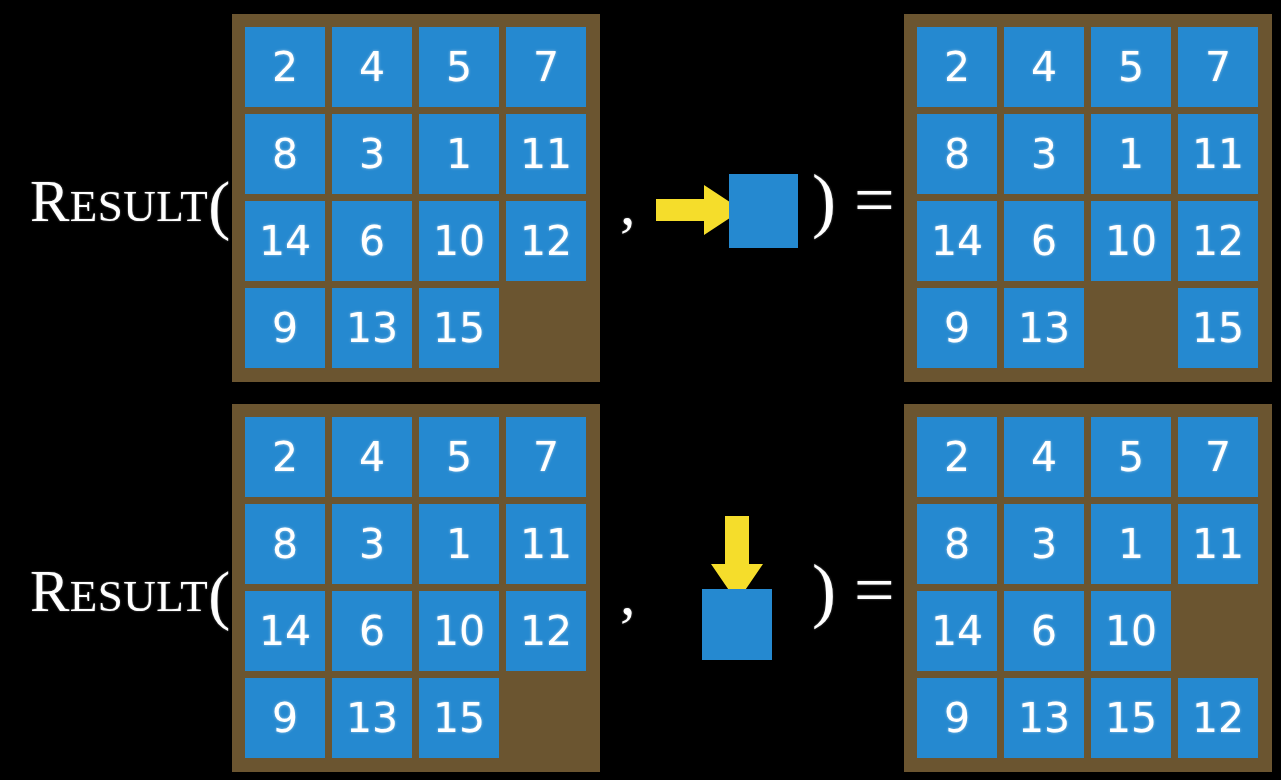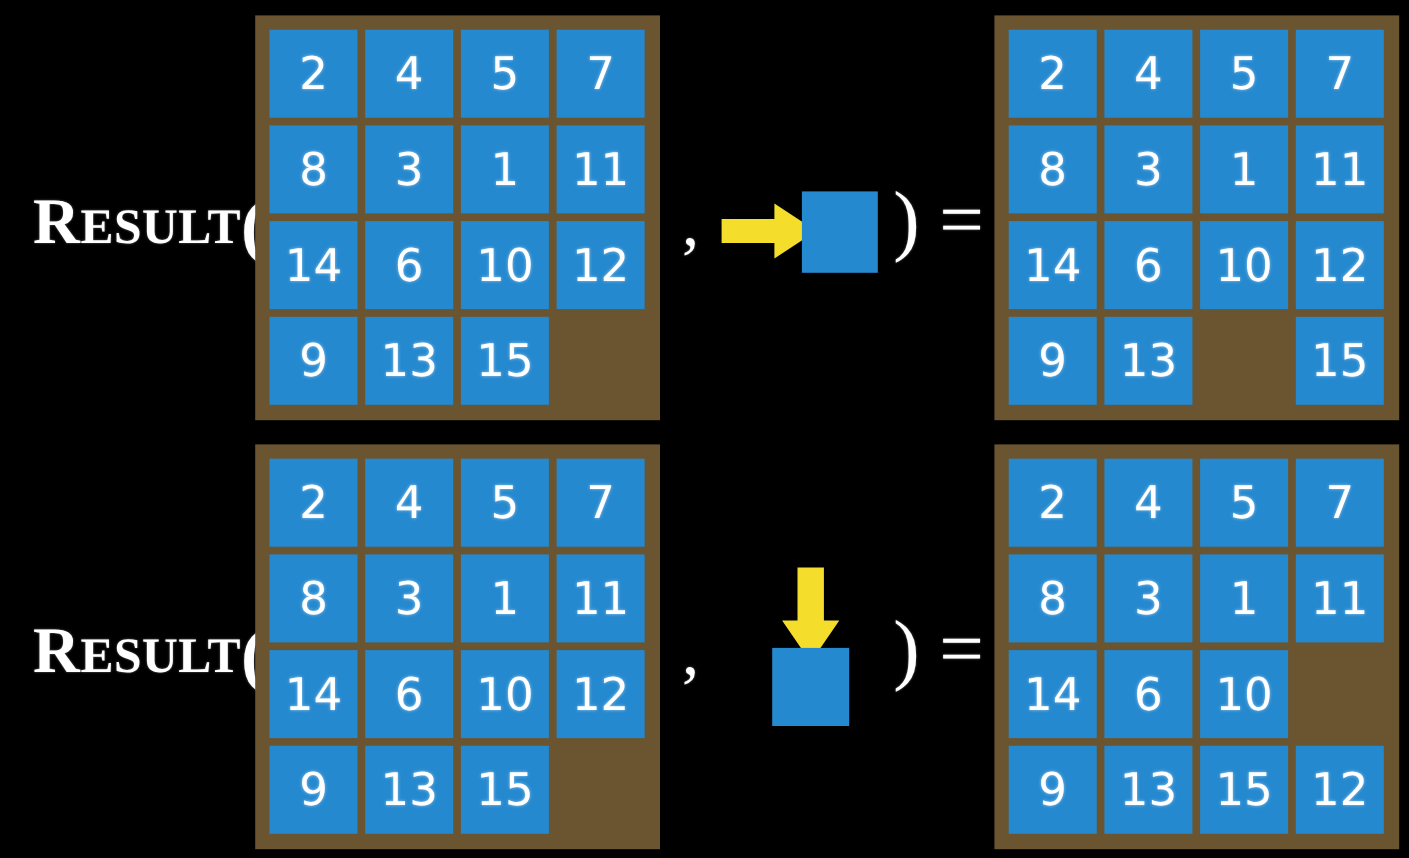--- a/index.html
+++ b/index.html
@@ -22,21 +22,20 @@
 
   
   .result-label {
     position: absolute;
     font-family: "Liberation Serif", serif;
     color: #ffffff;
     white-space: nowrap;
     letter-spacing: 0.5px;
     text-shadow: 0 0 2px rgba(255,255,255,0.45);
     line-height: 1;
-    font-weight: bold;
   }
   .result-label .cap {
     font-size: 59px;
   }
   .result-label .small {
     font-size: 45px;
   }
   .result-label .paren {
     font-size: 66px;
     vertical-align: -6px;

